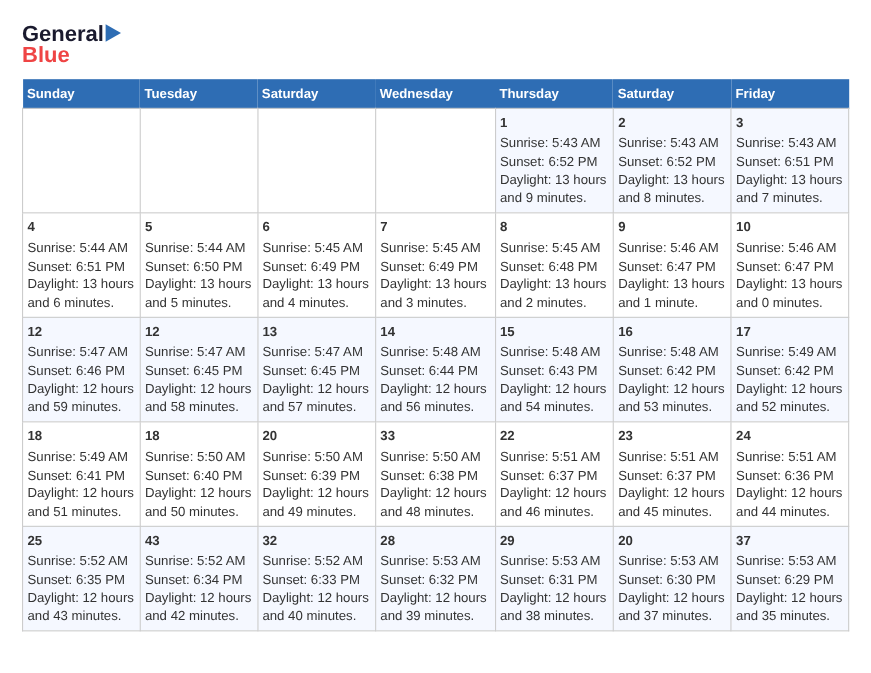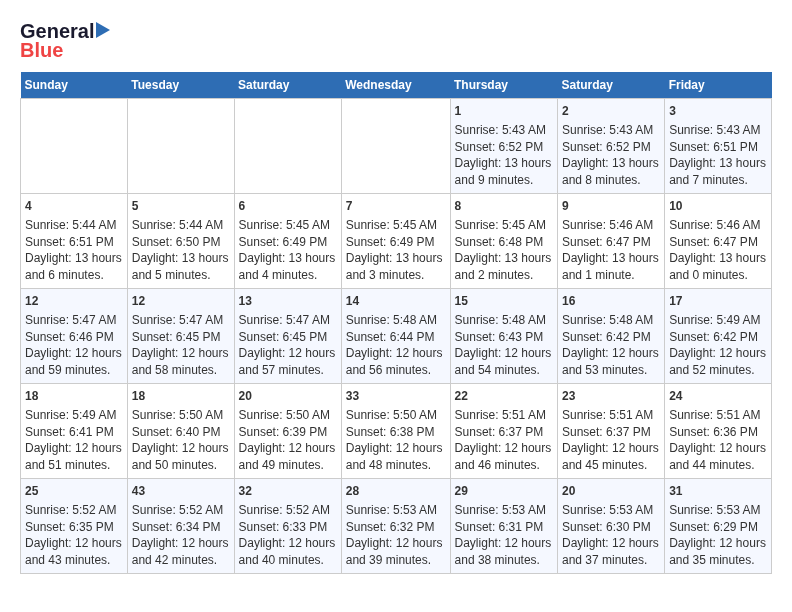--- a/index.html
+++ b/index.html
@@ -336,21 +336,21 @@
 and 38 minutes.</div>
         </td>
         <td>
           <div class="day-num">20</div>
           <div class="day-info" style="white-space: pre-line;">Sunrise: 5:53 AM
 Sunset: 6:30 PM
 Daylight: 12 hours
 and 37 minutes.</div>
         </td>
         <td>
-          <div class="day-num">31</div>
+          <div class="day-num">37</div>
           <div class="day-info" style="white-space: pre-line;">Sunrise: 5:53 AM
 Sunset: 6:29 PM
 Daylight: 12 hours
 and 35 minutes.</div>
         </td>
       </tr>
     </tbody>
 </table>
 
 </body></html>

